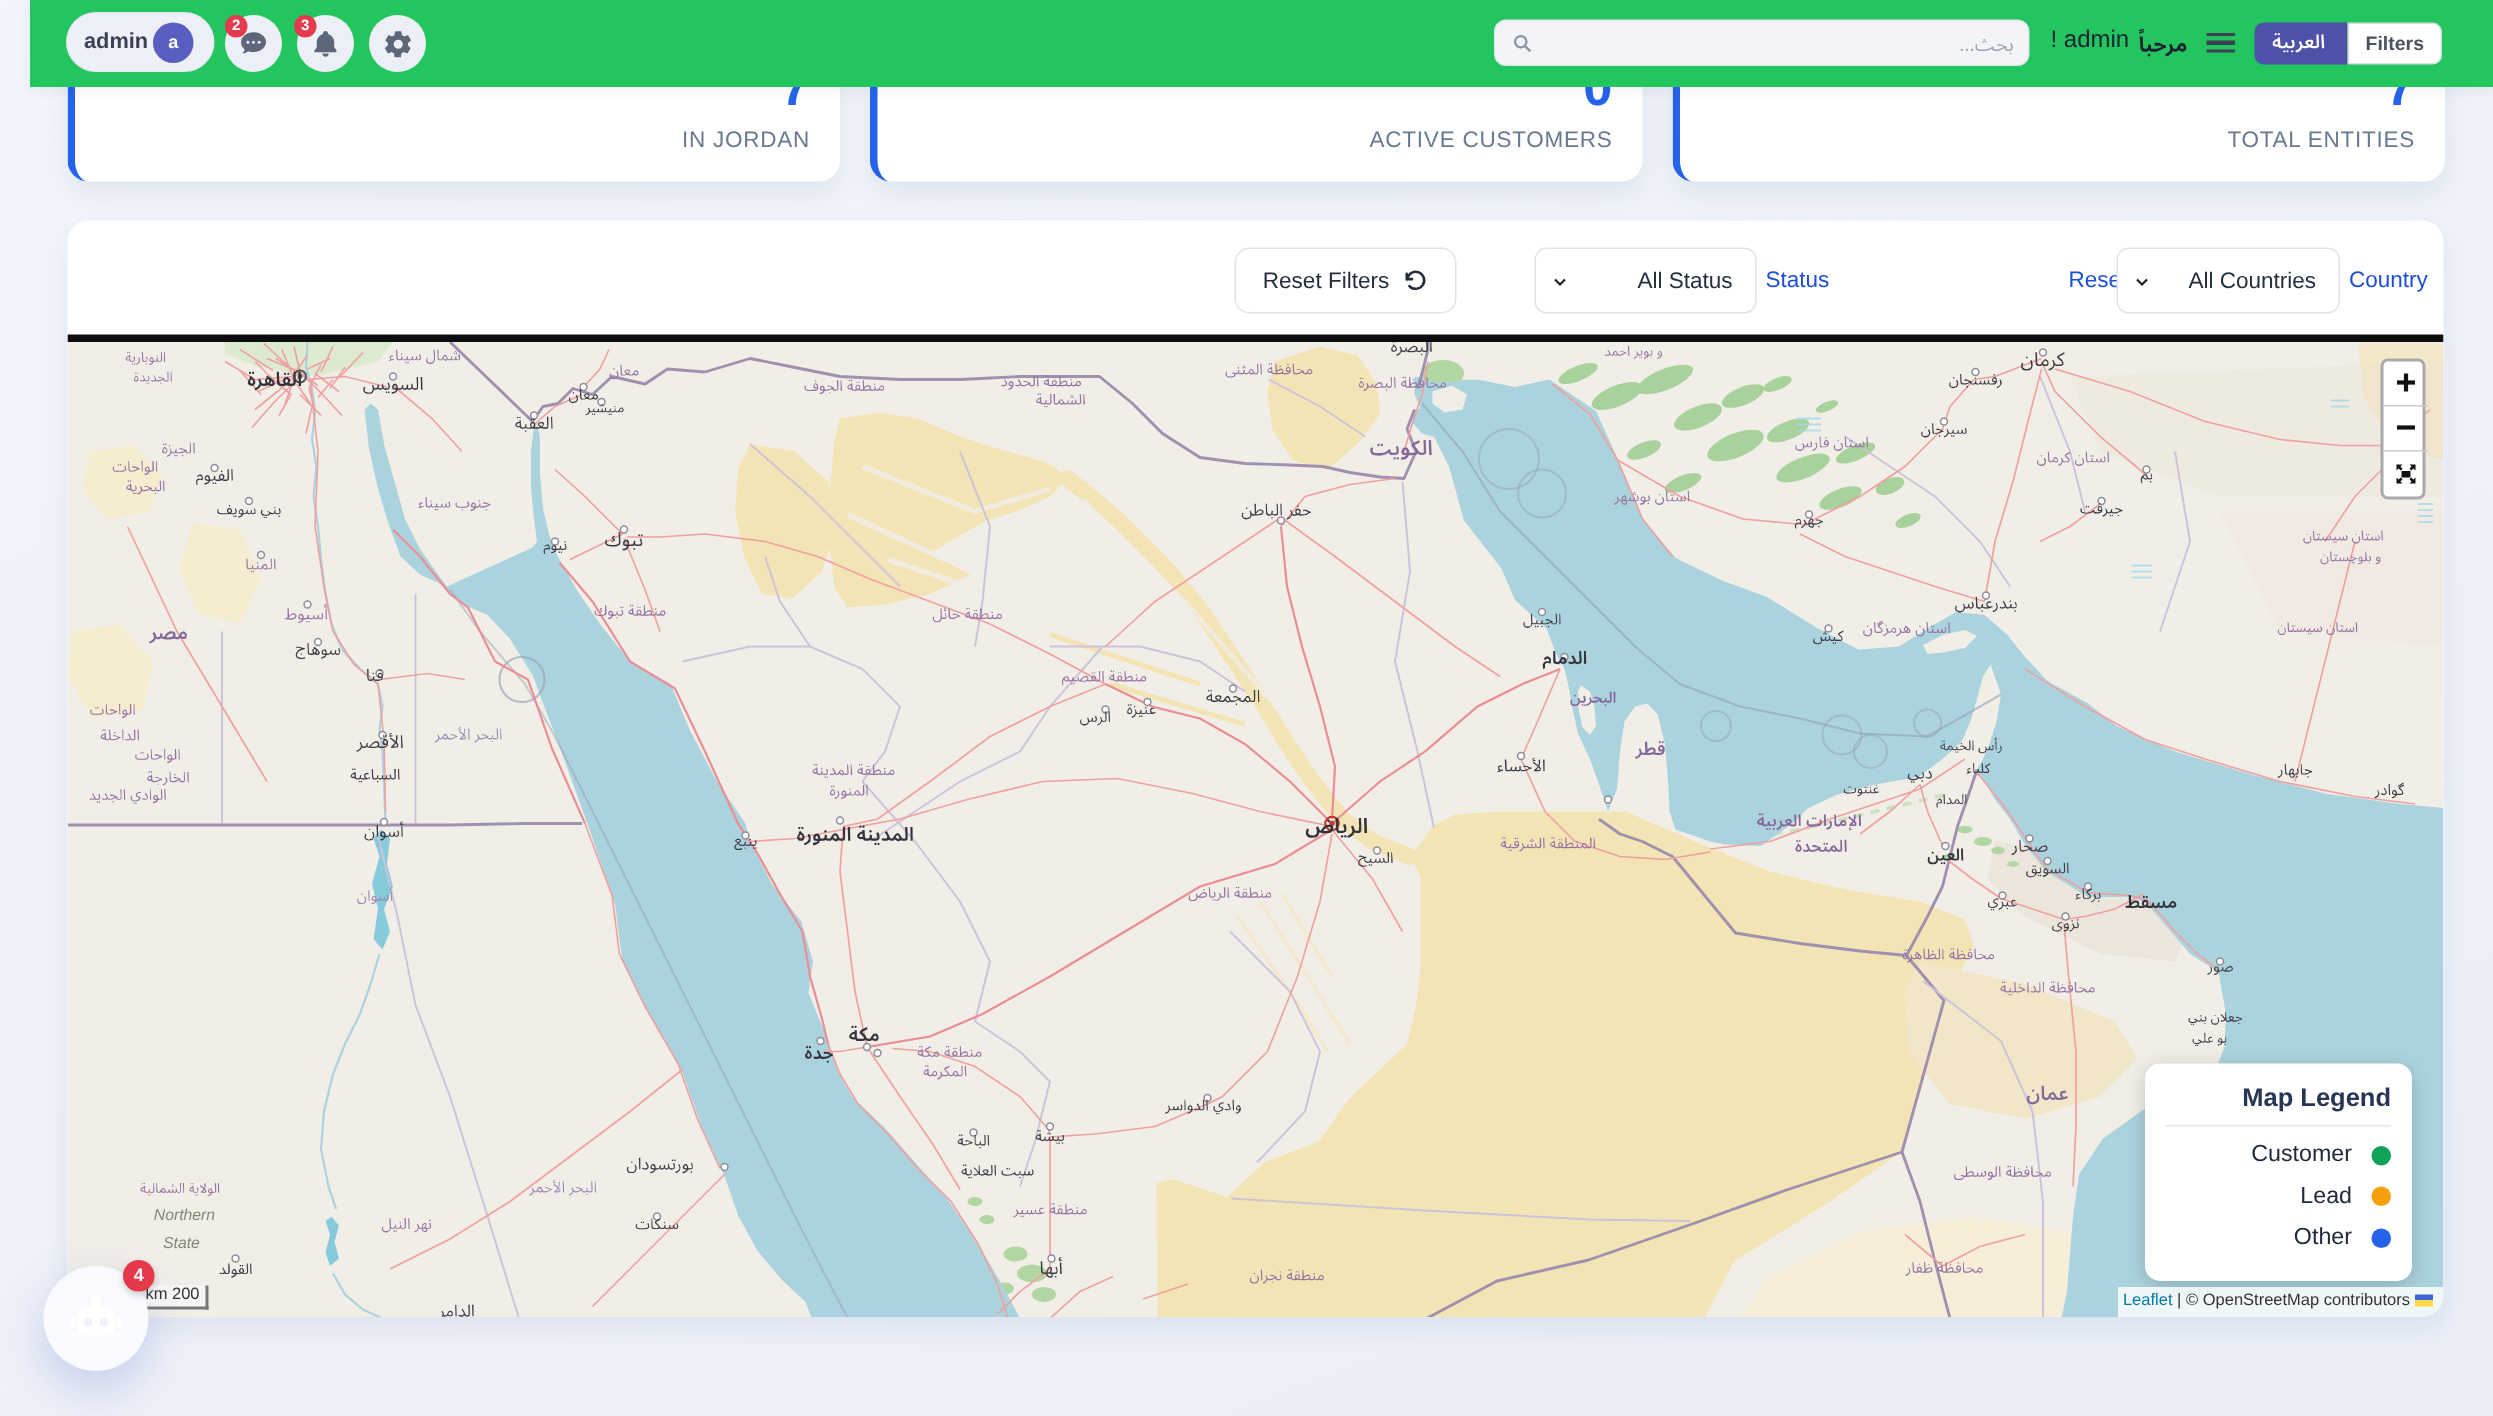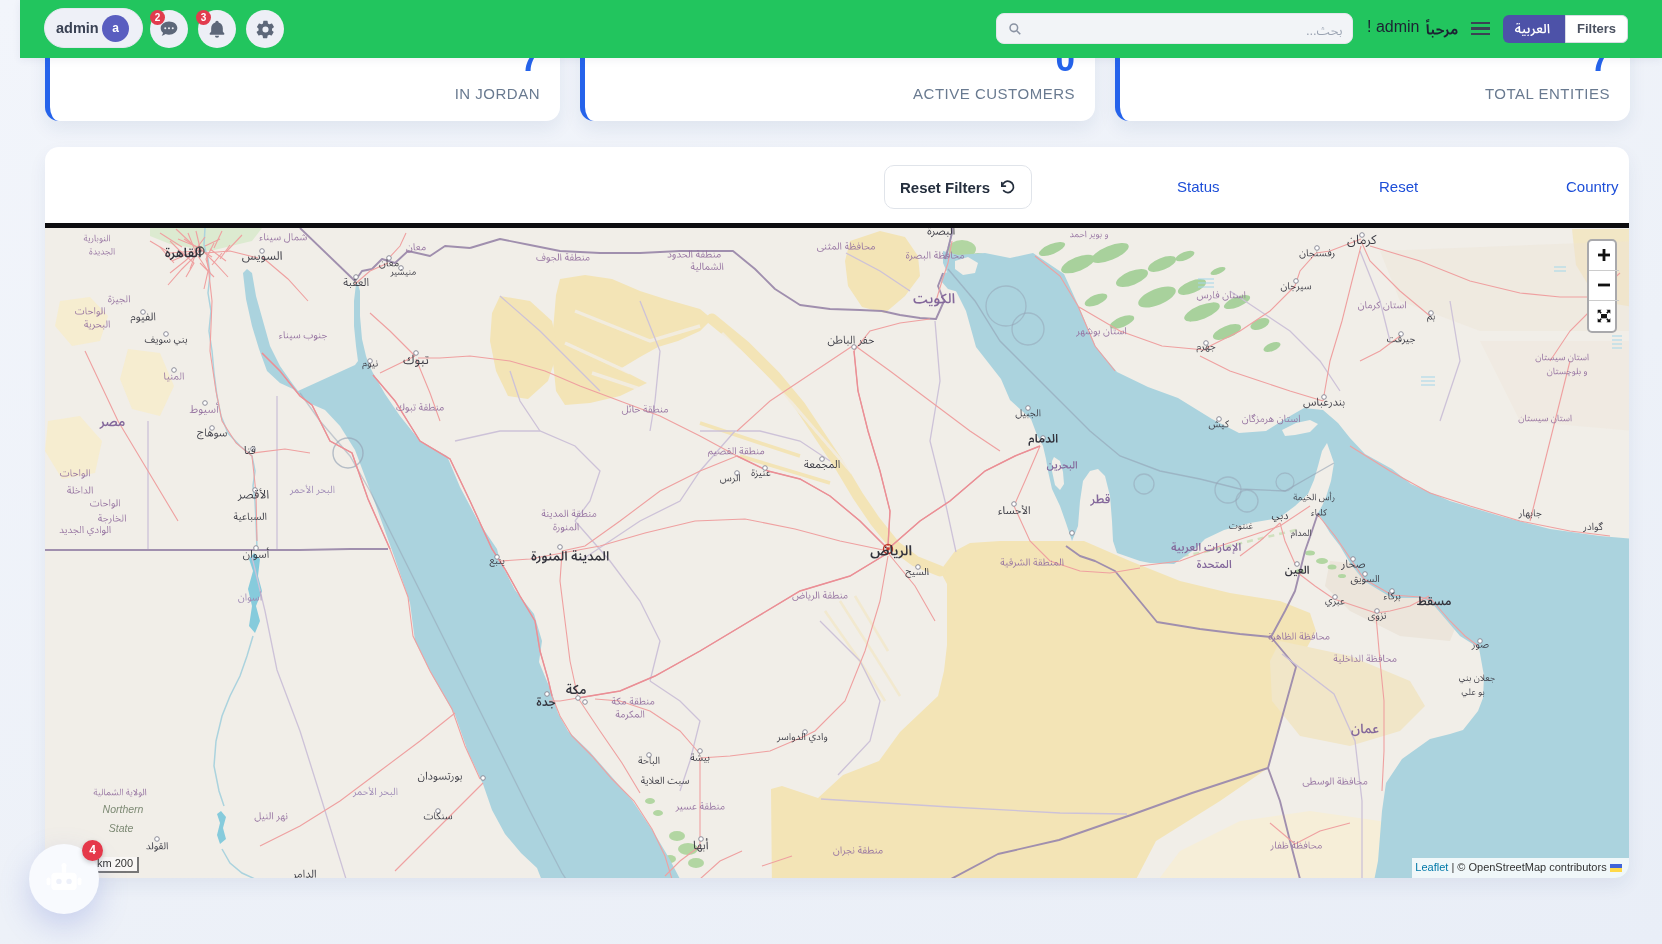--- a/index.html
+++ b/index.html
@@ -82,29 +82,35 @@
     <div class="num">0</div>
     <div class="lbl">ACTIVE CUSTOMERS</div>
   </div>
 <div class="card" style="left:1115px">
     <div class="num">7</div>
     <div class="lbl">TOTAL ENTITIES</div>
   </div>
 
 <div style="position:absolute;left:45px;top:147px;width:1584px;height:731px;background:#fff;border-radius:14px;
 box-shadow:0 8px 18px rgba(30,60,120,.07);overflow:hidden">
- <div style="position:absolute;left:839px;top:18px;width:148px;height:44px;background:#fff;border:1px solid #e0e4ea;border-radius:10px;
- display:flex;align-items:center;justify-content:center;gap:9px;font-size:15px;font-weight:bold;color:#242e3d">Reset Filters
+ <div style="position:absolute;left:778px;top:18px;width:148px;height:44px;background:#fff;border:1px solid #e0e4ea;border-radius:10px;
+ display:flex;align-items:center;justify-content:center;gap:9px;font-size:15px;font-weight:normal;color:#242e3d">Reset Filters
   <svg width="17" height="17" viewBox="0 0 24 24" fill="none" stroke="#242e3d" stroke-width="2.4" stroke-linecap="round">
    <path d="M4 5 v5 h5"></path>
         <path d="M4.5 10a8 8 0 1 1 2 6.5"></path>
       </svg>
  </div>
+ <div class="sel" style="left:978px">All Status<svg class="chev" viewBox="0 0 12 12">
+        <path d="M2 4 L6 8 L10 4" stroke="#222" stroke-width="1.8" fill="none"></path>
+      </svg></div>
  <div class="flbl" style="left:1132px">Status</div>
  <div class="flbl" style="left:1334px">Reset</div>
+ <div class="sel" style="left:1366px;width:149px">All Countries<svg class="chev" viewBox="0 0 12 12">
+        <path d="M2 4 L6 8 L10 4" stroke="#222" stroke-width="1.8" fill="none"></path>
+      </svg></div>
  <div class="flbl" style="left:1521px">Country</div>
  <div style="position:absolute;left:0;top:76px;width:100%;height:4.5px;background:#0d0d10"></div>
  <div style="position:absolute;left:0;top:80.5px;width:1584px;height:650.5px;overflow:hidden">
   <svg xmlns="http://www.w3.org/2000/svg" width="1584" height="651" viewBox="45 227 1584 651" style="position:absolute;left:0;top:0">
         <rect x="45" y="227" width="1584" height="651" fill="#f1eee8"></rect>
         <path d="M60 300 90 296 108 315 100 340 72 345 55 325Z" fill="#f7ecc9" opacity=".8"></path>
         <path d="M48 420 80 415 102 440 95 472 62 478 45 450Z" fill="#f7ecc9" opacity=".8"></path>
         <path d="M128 348 160 352 174 385 160 415 132 408 120 378Z" fill="#f7ecc9" opacity=".8"></path>
         <path d="M150 227 262 227 252 240 210 250 170 243 150 235Z" fill="#dcead0"></path>
         <path d="M560 278 585 274 612 278 640 290 665 298 700 308 712 318 700 330 678 340 658 346 640 356 620 368 647 382 620 395 590 402 565 404 556 390 554 370 551 348 554 318 556 294Z" fill="#f3e4b6"></path>
@@ -743,20 +749,29 @@
               <path d="M2.5 2.5 h6 l-2.1 2.1 2.2 2.2 -1.8 1.8 -2.2-2.2 -2.1 2.1z"></path>
     <path d="M21.5 2.5 v6 l-2.1-2.1 -2.2 2.2 -1.8-1.8 2.2-2.2 -2.1-2.1z"></path>
     <path d="M2.5 21.5 v-6 l2.1 2.1 2.2-2.2 1.8 1.8 -2.2 2.2 2.1 2.1z"></path>
     <path d="M21.5 21.5 h-6 l2.1-2.1 -2.2-2.2 1.8-1.8 2.2 2.2 2.1-2.1z"></path>
             </g>
           </svg>
         </div>
   </div>
   <div style="position:absolute;left:5px;top:629px;width:89px;height:16px;border:2px solid #777;border-top:none;
   background:rgba(255,255,255,.55);font-size:11px;color:#333;text-align:right;padding-right:4px;line-height:13px">km 200</div>
+  <div style="position:absolute;left:1385px;top:481px;width:178px;height:145px;background:#fff;border-radius:10px;box-shadow:0 3px 14px rgba(0,0,0,.18)">
+   <div style="position:absolute;right:14px;top:13px;font-size:17px;font-weight:bold;color:#273654">Map Legend</div>
+   <div style="position:absolute;left:14px;right:14px;top:41px;height:1px;background:#e4e6ea"></div>
+   <div style="position:absolute;left:0;right:0;top:48px">
+    <div class="lrow">Customer<span class="dot" style="background:#0fa35a"></span></div>
+    <div class="lrow">Lead<span class="dot" style="background:#f59f0a"></span></div>
+    <div class="lrow">Other<span class="dot" style="background:#2563eb"></span></div>
+   </div>
+  </div>
   <div style="position:absolute;left:1367px;top:630.5px;width:217px;height:20px;background:rgba(255,255,255,.82);
   font-size:11px;color:#333;line-height:19px;text-align:center;padding-right:4px;white-space:nowrap">
    <span style="color:#0078A8">Leaflet</span> | © OpenStreetMap contributors
    <span style="display:inline-block;width:12px;height:8.5px;vertical-align:-1px;background:linear-gradient(#4064d8 50%,#ffd948 50%)"></span>
   </div>
  </div>
 </div>
 
 <div style="position:absolute;left:29px;top:844px;width:70px;height:70px;border-radius:50%;background:#f8fafe;
 box-shadow:0 12px 30px rgba(100,120,210,.28)">

